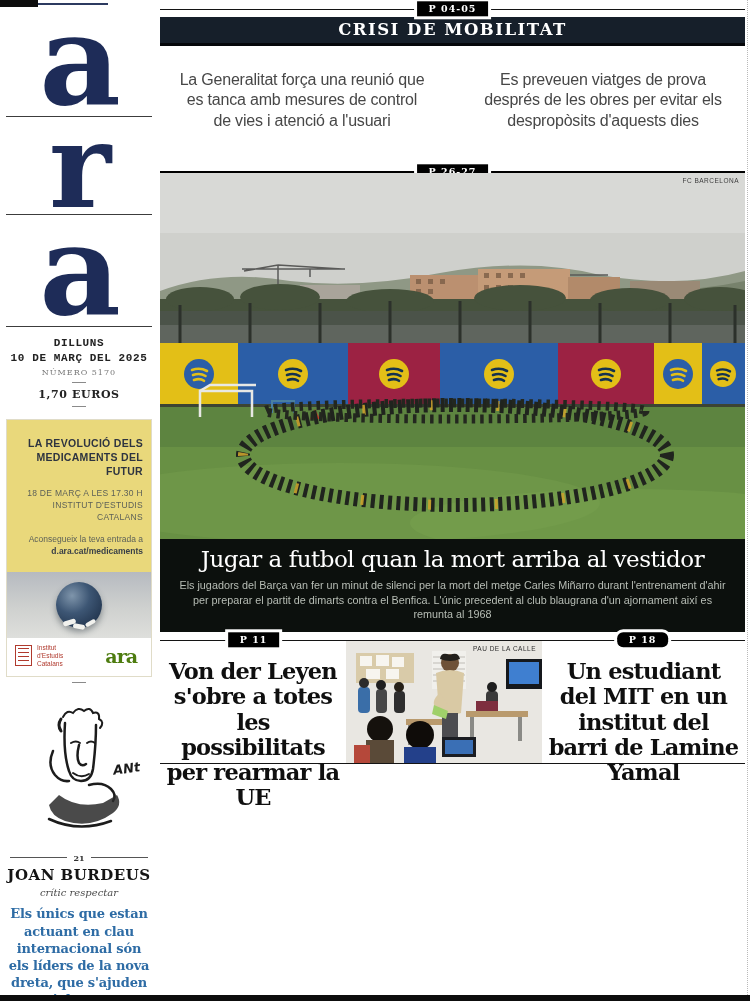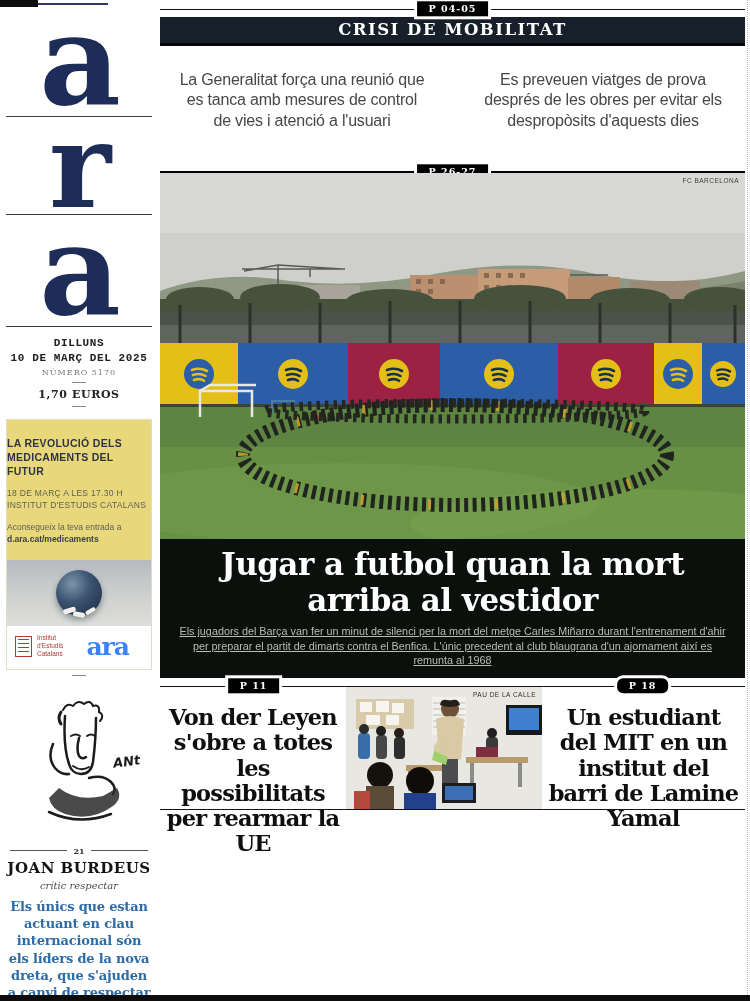--- a/index.html
+++ b/index.html
@@ -27,21 +27,21 @@
   .dateblock .day,.dateblock .date{font-family:Liberation Mono, monospace;font-weight:bold;
     font-size:11px;letter-spacing:0.6px;line-height:1.35;}
   .dateblock .issue{font-size:8px;color:#777;letter-spacing:1px;margin-top:2px;
     font-family:"DejaVu Serif",serif;}
   .minidash{width:14px;border:0;border-top:1.5px solid #8a8a8a;margin:5px auto;}
   .dateblock .price{font-family:"DejaVu Serif",serif;font-weight:bold;font-size:11px;
     letter-spacing:0.6px;}
 
   
   .ad{margin-top:12px;border:1px solid #e0dcc8;}
-  .ad-yellow{background:#e9d87b;text-align:left;padding:16px 0 14px;}
+  .ad-yellow{background:#e9d87b;text-align:right;padding:16px 8px 14px;}
   .ad-title{font-weight:bold;font-size:10.5px;color:#2e3440;letter-spacing:0.3px;line-height:1.35;}
   .ad-line{font-size:8.5px;color:#5d6158;letter-spacing:0.3px;line-height:1.4;margin-top:10px;}
   .ad-cta{font-size:8.5px;color:#5d6158;margin-top:10px;line-height:1.4;}
   .ad-cta-link{font-size:8.5px;font-weight:bold;color:#3a4048;}
   .ad-photo{height:66px;background:linear-gradient(180deg,#b6bac0 0%,#cfd1cf 55%,#dedfdc 100%);
     position:relative;overflow:hidden;}
   .sphere{position:absolute;left:50%;top:10px;width:46px;height:46px;border-radius:50%;
     transform:translateX(-50%);
     background:radial-gradient(circle at 35% 30%,#7f95ab 0%,#3d5674 40%,#16263d 100%);
     box-shadow:0 4px 6px rgba(40,50,60,.45);}
@@ -49,22 +49,22 @@
   .pill.p1{left:56px;top:48px;width:13px;height:5px;transform:rotate(-18deg);}
   .pill.p2{left:66px;top:52px;width:12px;height:5px;transform:rotate(10deg);}
   .pill.p3{left:78px;top:49px;width:11px;height:4px;transform:rotate(-30deg);}
   .ad-logos{background:#fff;display:flex;align-items:center;justify-content:space-between;
     padding:6px 8px 8px;}
   .iec{display:flex;align-items:center;gap:5px;}
   .iec-emblem{width:15px;height:19px;border:1.5px solid #b03a2e;position:relative;}
   .iec-emblem:before{content:"";position:absolute;left:2px;top:2px;right:2px;bottom:2px;
     background:repeating-linear-gradient(180deg,#b03a2e 0 1.5px,#fff 1.5px 4px);}
   .iec-name{font-size:6.5px;color:#b03a2e;line-height:1.25;width:44px;}
-  .ad-ara{font-family:"DejaVu Serif",serif;font-weight:bold;font-size:25px;color:#3b82f6;
-    margin-right:14px;letter-spacing:-1px;}
+  .ad-ara{font-family:"DejaVu Serif",serif;font-weight:bold;font-size:19px;color:#4d7c0f;
+    margin-right:6px;letter-spacing:-1px;}
 
   
   .cartoon{position:relative;height:148px;margin-top:16px;}
   .cartoon svg{display:block;margin:0 auto;}
   .cartoon-sig{position:absolute;right:12px;top:62px;font-size:13px;font-weight:bold;
     font-style:italic;color:#1a1a1a;transform:rotate(-8deg);font-family:"DejaVu Sans",sans-serif;}
 
   
   .col-divider{display:flex;align-items:center;gap:6px;margin:6px 4px 4px;}
   .col-divider .ln{flex:1;border-top:1.5px solid #555;}
@@ -99,23 +99,23 @@
   .subhead{flex:1;text-align:center;color:#474747;font-size:16px;line-height:1.28;
     letter-spacing:-0.2px;padding:4px 10px 14px;}
   .subheads .vline{width:1px;background:#a8a8a8;margin:4px 0 16px;}
 
   
   .photo-story{margin-top:10px;}
   .photo-frame{position:relative;height:366px;overflow:hidden;background:#c9cac6;}
   .photo-credit{position:absolute;top:4px;right:6px;font-size:6.5px;letter-spacing:0.5px;
     color:#3c3c3c;z-index:3;}
   .caption{background:#0c100d;text-align:center;padding:7px 10px 11px;}
-  .caption h2{font-family:"DejaVu Serif",serif;font-weight:bold;color:#fff;
-    font-size:31px;letter-spacing:-0.5px;margin:0 0 6px;}
-  .caption p{color:#b7bdb5;font-size:10.8px;line-height:1.32;margin:0 auto;max-width:560px;text-decoration:underline;}
+  .caption h2{font-family:"DejaVu Serif",serif;font-weight:normal;color:#fff;
+    font-size:23px;letter-spacing:-0.5px;margin:0 0 6px;}
+  .caption p{color:#b7bdb5;font-size:10.8px;line-height:1.32;margin:0 auto;max-width:560px;}
 
   
   .mossos{margin-top:13px;border-bottom:1.5px solid #141414;}
   .headline-2{font-family:"DejaVu Serif",serif;font-weight:bold;color:#0f0f0f;
     font-size:29px;line-height:1.1;text-align:center;letter-spacing:-1px;
     margin:0;padding:14px 10px 12px;}
 
   
   .bottom-row{position:relative;margin-top:8px;border-top:1.5px solid #141414;
     border-bottom:1.5px solid #141414;display:flex;height:122px;}

